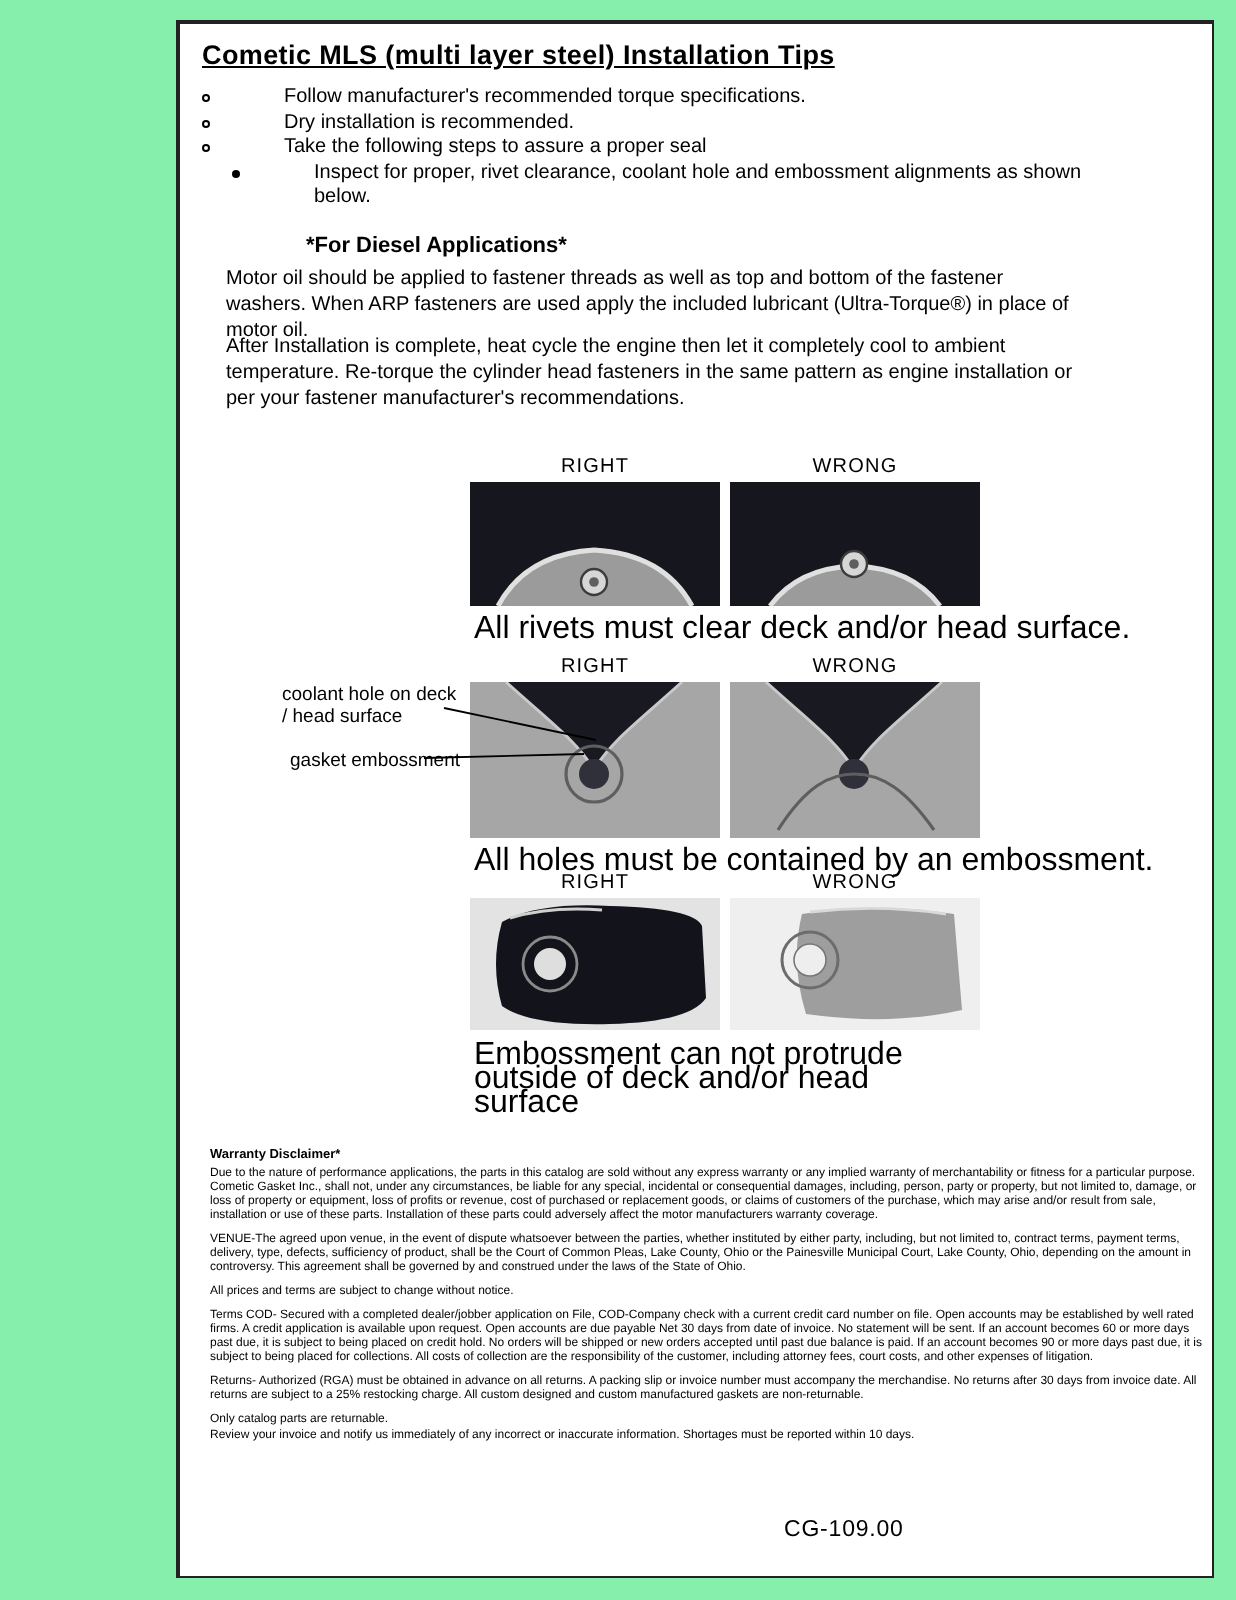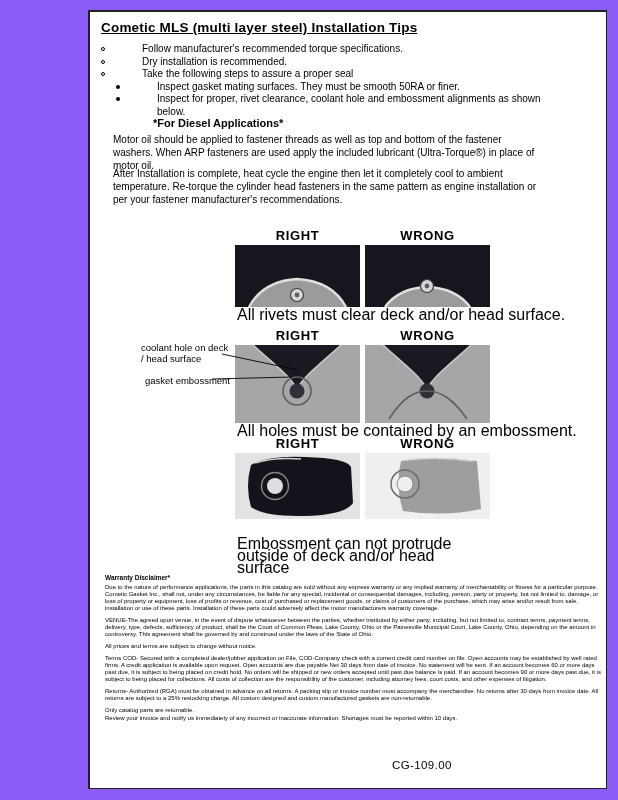--- a/index.html
+++ b/index.html
@@ -1,45 +1,45 @@
 <!DOCTYPE html>
 <html><head>
 <meta charset="utf-8">
 <style>
   * { margin:0; padding:0; box-sizing:border-box; }
   html,body { width:618px; height:800px; }
   body { background:#ffffff; font-family:"Liberation Sans", sans-serif; color:#000; }
-  .sheet { position:relative; width:618px; height:800px; background:#8b5cf6; overflow:hidden; }
+  .sheet { position:relative; width:618px; height:800px; background:#86efac; overflow:hidden; }
   .frame { position:absolute; left:88px; top:10px; width:519px; height:779px;
            border:1px solid #222; border-left-width:2px; border-top-width:2px; background:#fff; }
 
   .doc-title { position:absolute; left:101px; top:20px; font-size:13.5px; font-weight:bold;
                text-decoration:underline; letter-spacing:0.2px; }
 
   .bullets { position:absolute; left:101px; top:43px; width:470px; font-size:10px; line-height:12.5px; }
   .bullet-row { display:flex; align-items:flex-start;gap:32px; }
   .b-marker { width:4px; height:4px; border:1px solid #000; border-radius:50%; margin:4px 5px 0 0; flex:0 0 auto; }
   .s-marker { width:4px; height:4px; background:#000; border-radius:50%; margin:4px 5px 0 0; flex:0 0 auto; }
   .sub { margin-left:15px; }
 
   .diesel-heading { position:absolute; left:113px; top:117px; font-size:11px; font-weight:bold;margin-left:40px; }
   .body-para { position:absolute; left:113px; width:424px; font-size:10px; line-height:13px; }
   .p1 { top:133px; }
   .p2 { top:167px; }
   .note { position:absolute; left:113px; top:208px; font-size:10px; }
 
   .diag-row { position:absolute; left:235px; display:flex; gap:5px; }
   .diag-col { width:125px; text-align:center; }
-  .diag-header { font-size:13px; letter-spacing:0.6px; margin-bottom:2px;font-weight:bold; }
+  .diag-header { font-size:10px; letter-spacing:0.6px; margin-bottom:2px; }
   .dimg { display:block; }
 
   .caption { position:absolute; font-size:16px; line-height:12px; }
   .cap1 { left:237px; top:309px; }
   .cap2 { left:237px; top:425px; }
-  .cap3 { left:237px; top:522px; width:235px;margin-top:16px; }
+  .cap3 { left:237px; top:522px; width:235px; }
 
   .callout { position:absolute; font-size:9.5px; line-height:11px; }
   .co1 { left:141px; top:342px; width:88px; }
   .co2 { left:117px; top:375px;margin-left:28px; }
   .callout-lines { position:absolute; left:210px; top:350px; }
 
   .warranty { position:absolute; left:105px; top:574px; width:498px; font-size:6px; line-height:7px; }
   .warranty .w-head { font-size:6.5px; font-weight:bold; margin-bottom:3px; }
   .warranty p { margin-bottom:5px; }
 
@@ -58,24 +58,20 @@
       <span class="b-marker"></span>
       <span>Follow manufacturer's recommended torque specifications.</span>
     </div>
     <div class="bullet-row">
       <span class="b-marker"></span>
       <span>Dry installation is recommended.</span>
     </div>
     <div class="bullet-row">
       <span class="b-marker"></span>
       <span>Take the following steps to assure a proper seal</span>
-    </div>
-    <div class="bullet-row sub">
-      <span class="s-marker"></span>
-      <span>Inspect gasket mating surfaces.  They must be smooth 50RA or finer.</span>
     </div>
     <div class="bullet-row sub">
       <span class="s-marker"></span>
       <span>Inspect for proper, rivet clearance, coolant hole and embossment alignments as shown below.</span>
     </div>
   </div>
 
   <div class="diesel-heading">*For Diesel Applications*</div>
   <div class="body-para p1">Motor oil should be applied to fastener threads as well as top and bottom of the fastener washers. When ARP fasteners are used apply the included lubricant (Ultra-Torque®) in place of motor oil.</div>
   <div class="body-para p2">After Installation is complete, heat cycle the engine then let it completely cool to ambient temperature. Re-torque the cylinder head fasteners in the same pattern as engine installation or per your fastener manufacturer's recommendations.</div>

